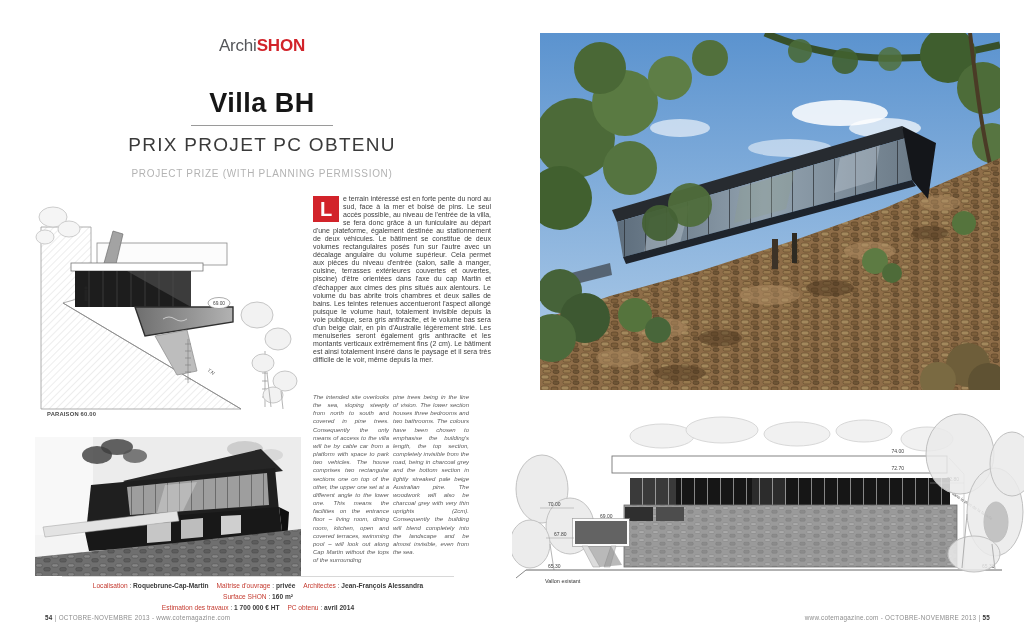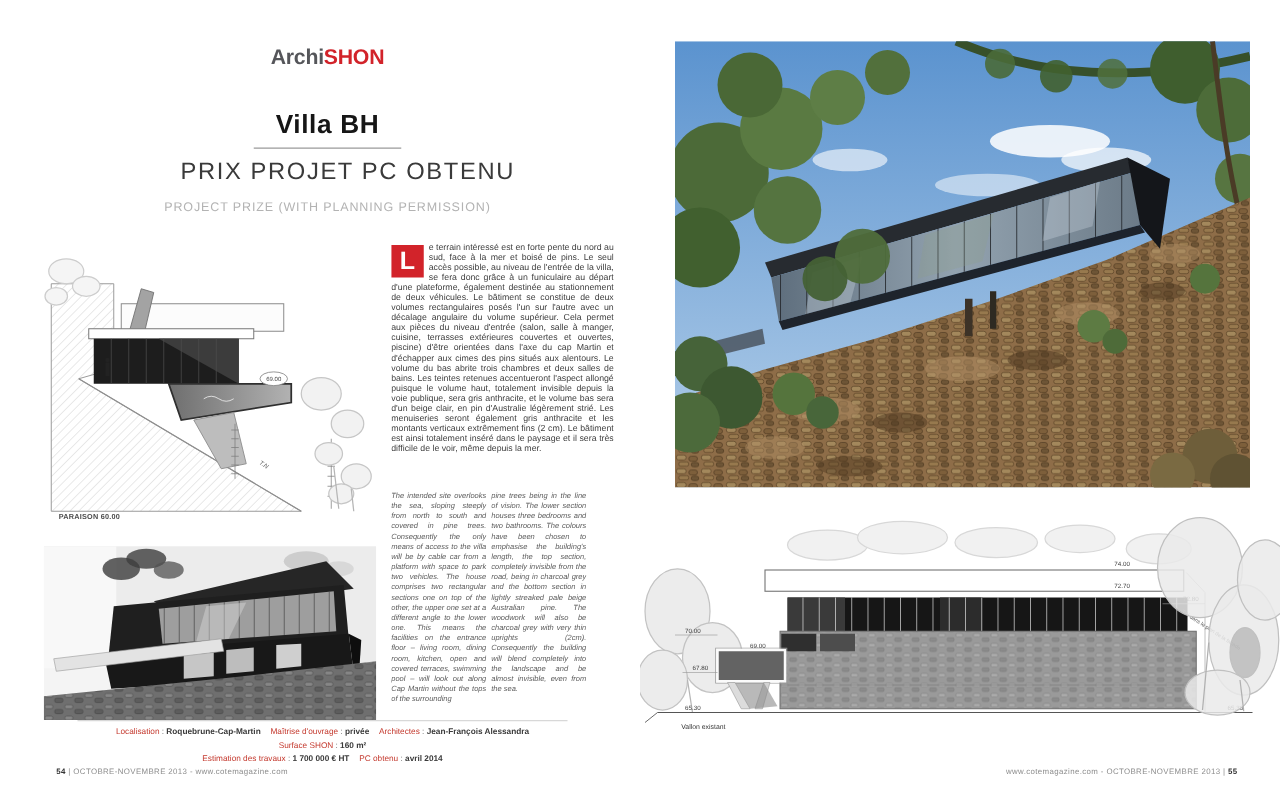--- a/index.html
+++ b/index.html
@@ -2,26 +2,26 @@
 <html><head>
 <meta charset="utf-8">
 <style>
   html,body { margin:0; padding:0; background:#ffffff; }
   .canvas { position:relative; width:1024px; height:640px; background:#ffffff; overflow:hidden;
             font-family:"Liberation Sans", sans-serif; }
   .abs { position:absolute; }
 
   
   .logo { left:112px; top:36px; width:300px; text-align:center; font-size:17px; letter-spacing:-0.2px; }
-  .logo-pre { color:#55565a; font-weight:700; }
+  .logo-pre { color:#55565a; font-weight:400; }
   .logo-suf { color:#d2232a; font-weight:800; }
   .title-block { left:112px; top:88px; width:300px; text-align:center; }
-  .title { display:inline-block; margin:0; font-size:21px; font-weight:700; color:#161616;
+  .title { display:inline-block; margin:0; font-size:27px; font-weight:700; color:#161616;
            letter-spacing:0.5px; border-bottom:1px solid #9a9a9a; padding:0 18px 6px; }
-  .subtitle { margin-top:8px; font-size:19px; color:#3a3a3a; letter-spacing:1.3px; font-weight:400;text-align:right; }
+  .subtitle { margin-top:8px; font-size:19px; color:#3a3a3a; letter-spacing:1.3px; font-weight:400; }
   .subtitle-en { margin-top:12px; font-size:10px; color:#b3b3b3; letter-spacing:0.7px; }
 
   
   .body-fr { left:313px; top:195px; width:178px; height:184px; overflow:hidden;
              font-size:7px; line-height:1.15; text-align:justify; color:#404040; }
   .dropcap { float:left; width:26px; height:26px; background:#d2232a; color:#fff;
              font-size:20px; font-weight:700; text-align:center; line-height:26px; margin:1px 4px 1px 0; }
   .en-col { top:393px; width:76px; height:184px; overflow:hidden; font-size:6px; line-height:1.36;
             font-style:italic; color:#5a5a5a; text-align:justify; }
   #encol1 { left:313px; }

